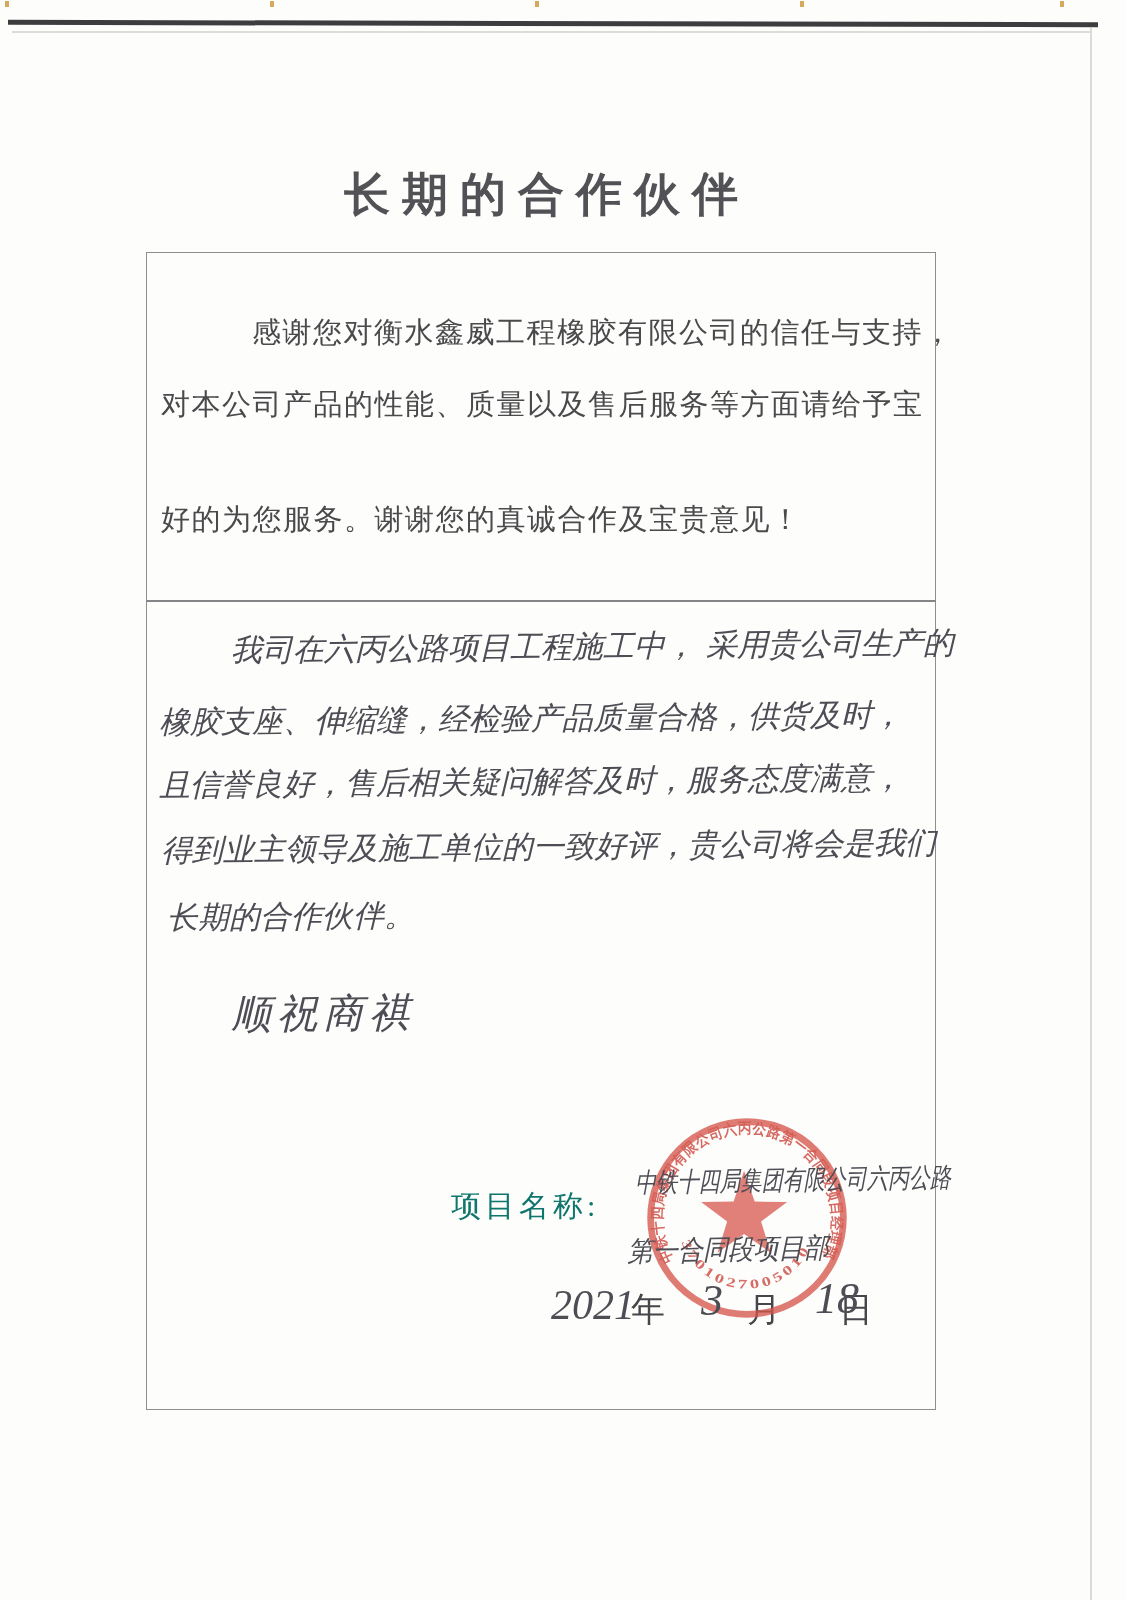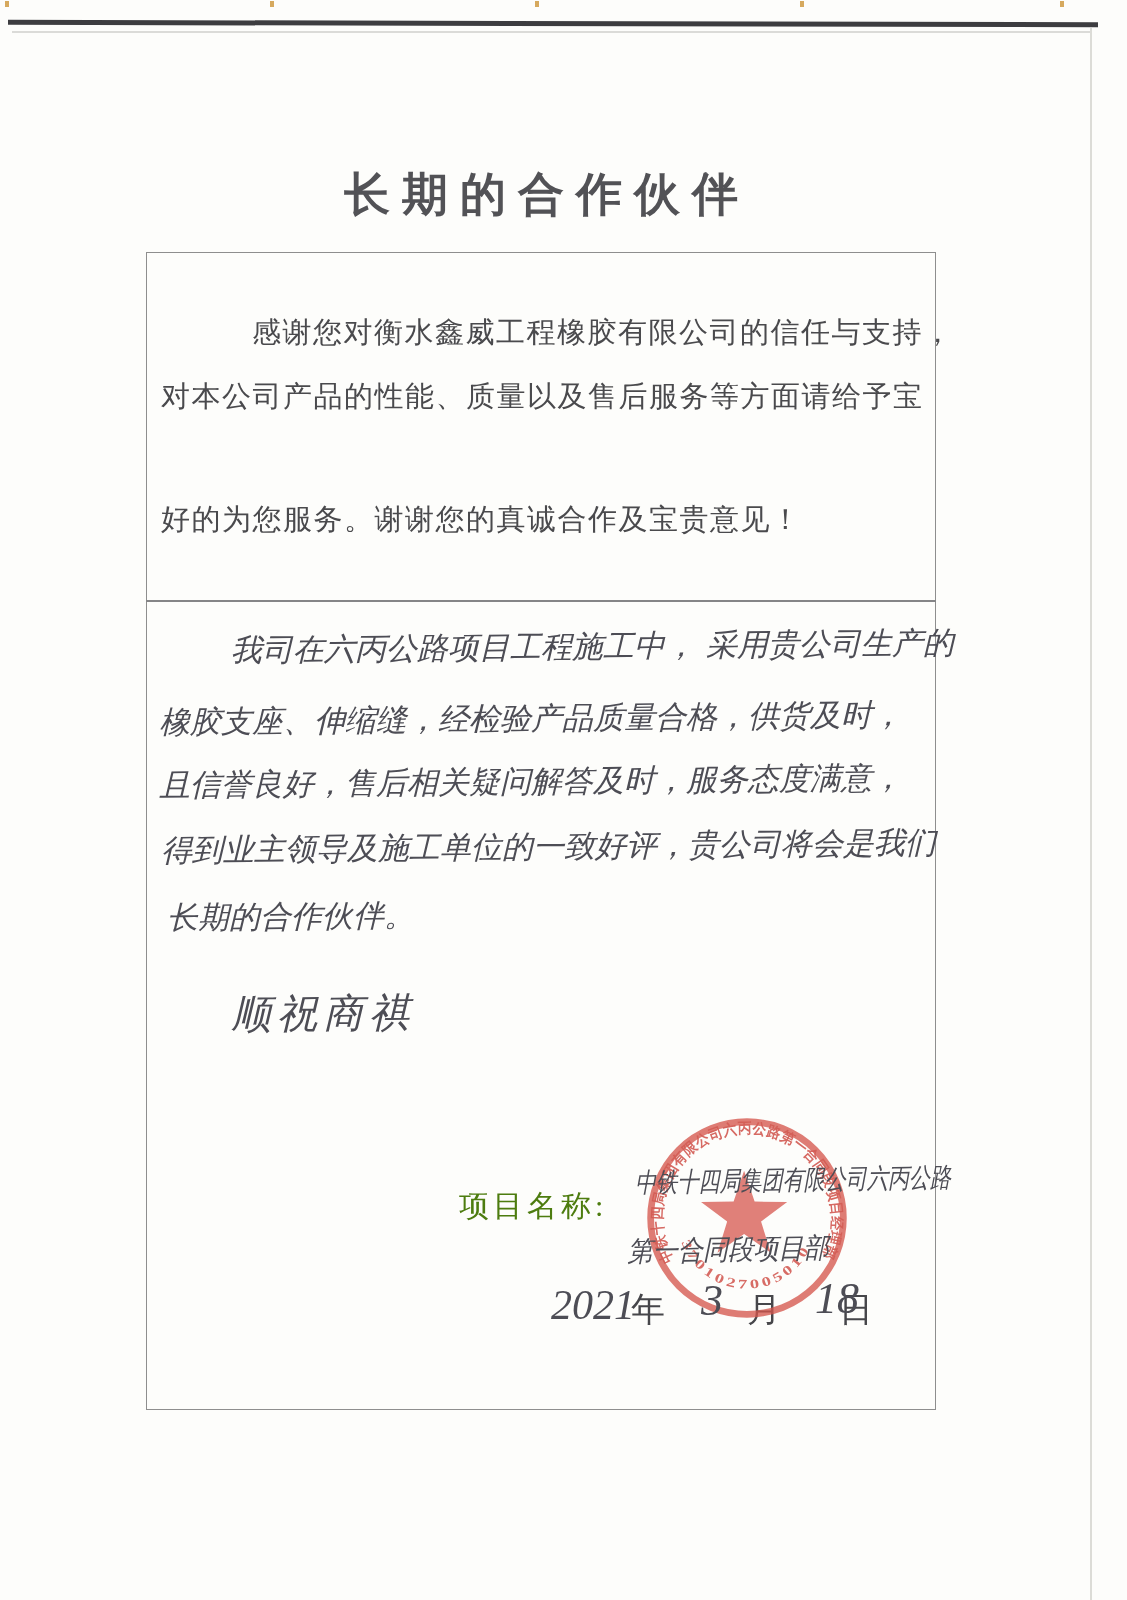--- a/index.html
+++ b/index.html
@@ -33,22 +33,22 @@
 
   .hand{
     position:absolute;white-space:nowrap;
     font-family:"DejaVu Serif",serif;font-style:italic;
     color:#4d4d55;letter-spacing:0px;transform:rotate(-0.6deg);
   }
   .hand-line{font-size:31px;}
   .hand-closing{font-size:40px;letter-spacing:6px;}
 
   .project-label{
-    position:absolute;left:312px;top:933px;font-size:30px;letter-spacing:4px;
-    color:#4d7c0f;white-space:nowrap;
+    position:absolute;left:304px;top:933px;font-size:30px;letter-spacing:4px;
+    color:#0f766e;white-space:nowrap;
   }
   .project-name-1{
     left:488px;top:912px;font-size:27px;transform:scaleX(.78) rotate(-0.8deg);
     transform-origin:left top;z-index:3;
   }
   .project-name-2{
     left:480px;top:980px;font-size:28px;transform:scaleX(.9) rotate(-1deg);
     transform-origin:left top;z-index:3;
   }
 
@@ -72,21 +72,21 @@
   <div class="reg-tick" style="left:535px"></div>
   <div class="reg-tick" style="left:800px"></div>
   <div class="reg-tick" style="left:1060px"></div>
   <div class="speck"></div>
 
   <h1 class="doc-title">长期的合作伙伴</h1>
 
   <div class="content-box">
 
     <div class="intro-line intro-indent" style="top:60px">感谢您对衡水鑫威工程橡胶有限公司的信任与支持，</div>
-    <div class="intro-line" style="top:124px">对本公司产品的性能、质量以及售后服务等方面请给予宝</div>
+    <div class="intro-line" style="top:132px">对本公司产品的性能、质量以及售后服务等方面请给予宝</div>
     <div class="intro-line" style="top:247px">好的为您服务。谢谢您的真诚合作及宝贵意见！</div>
 
     <div class="divider"></div>
 
     <div class="hand hand-line" style="left:84px;top:373px">我司在六丙公路项目工程施工中， 采用贵公司生产的</div>
     <div class="hand hand-line" style="left:12px;top:445px">橡胶支座、伸缩缝，经检验产品质量合格，供货及时，</div>
     <div class="hand hand-line" style="left:12px;top:508px">且信誉良好，售后相关疑问解答及时，服务态度满意，</div>
     <div class="hand hand-line" style="left:14px;top:573px">得到业主领导及施工单位的一致好评，贵公司将会是我们</div>
     <div class="hand hand-line" style="left:20px;top:643px">长期的合作伙伴。</div>
     <div class="hand hand-closing" style="left:84px;top:733px">顺祝商祺</div>

